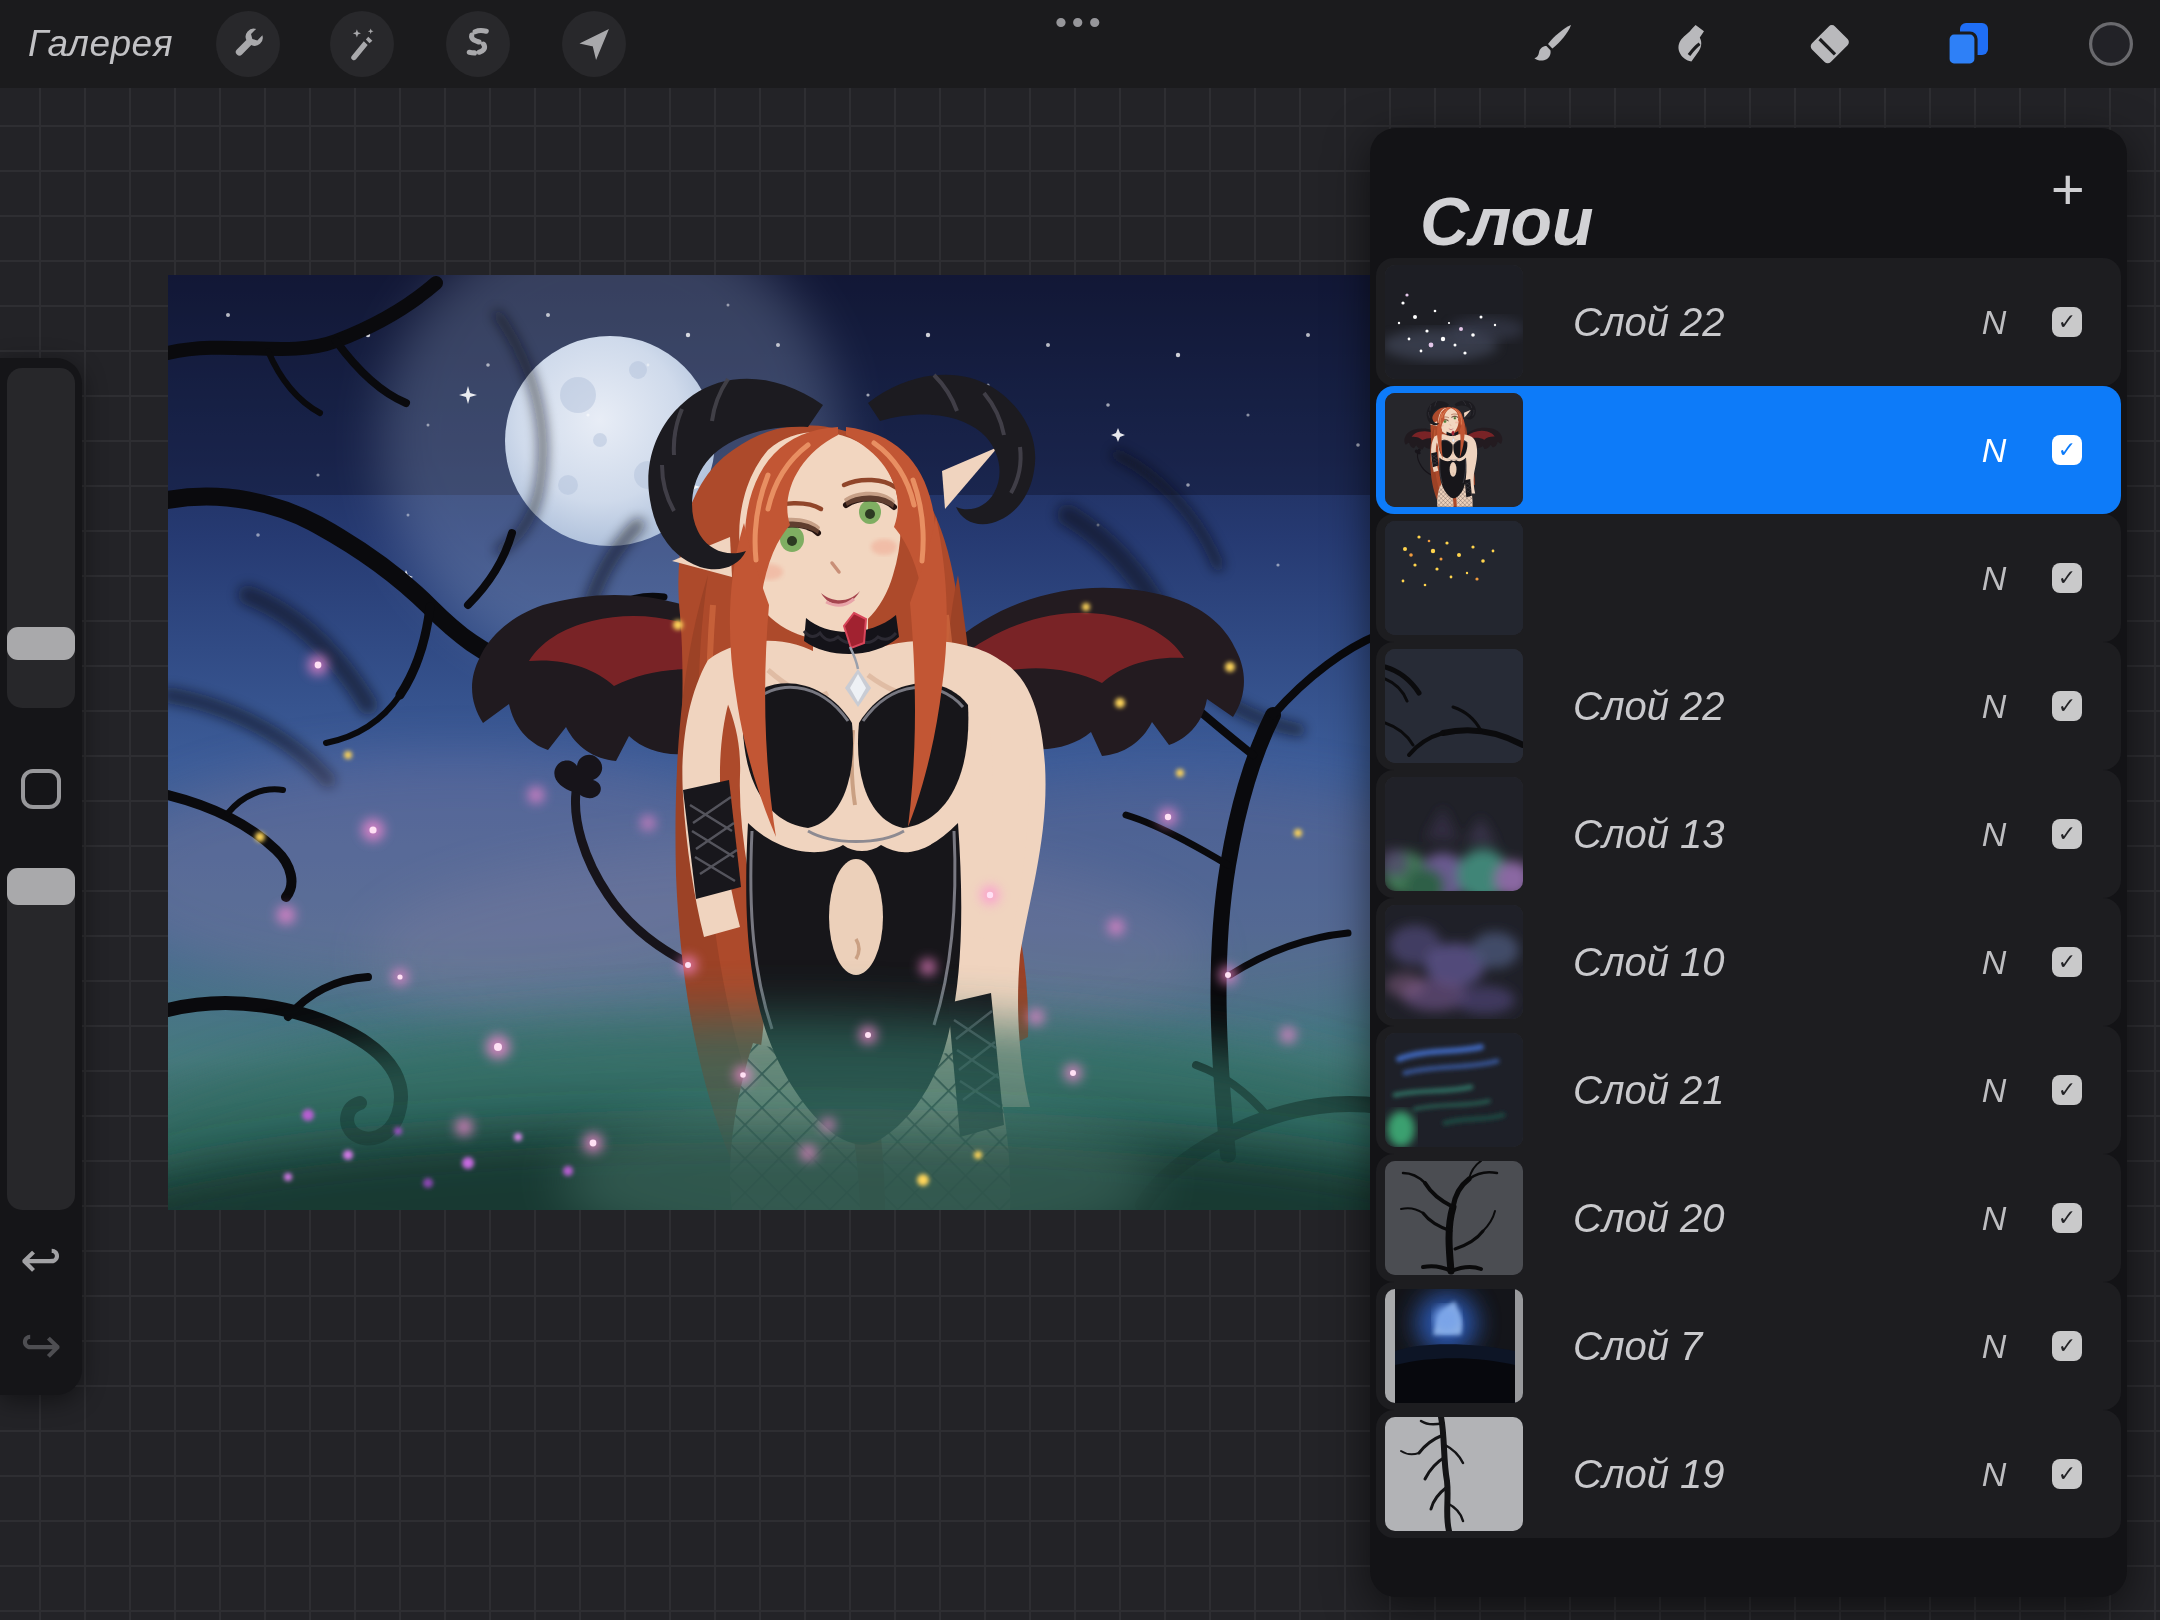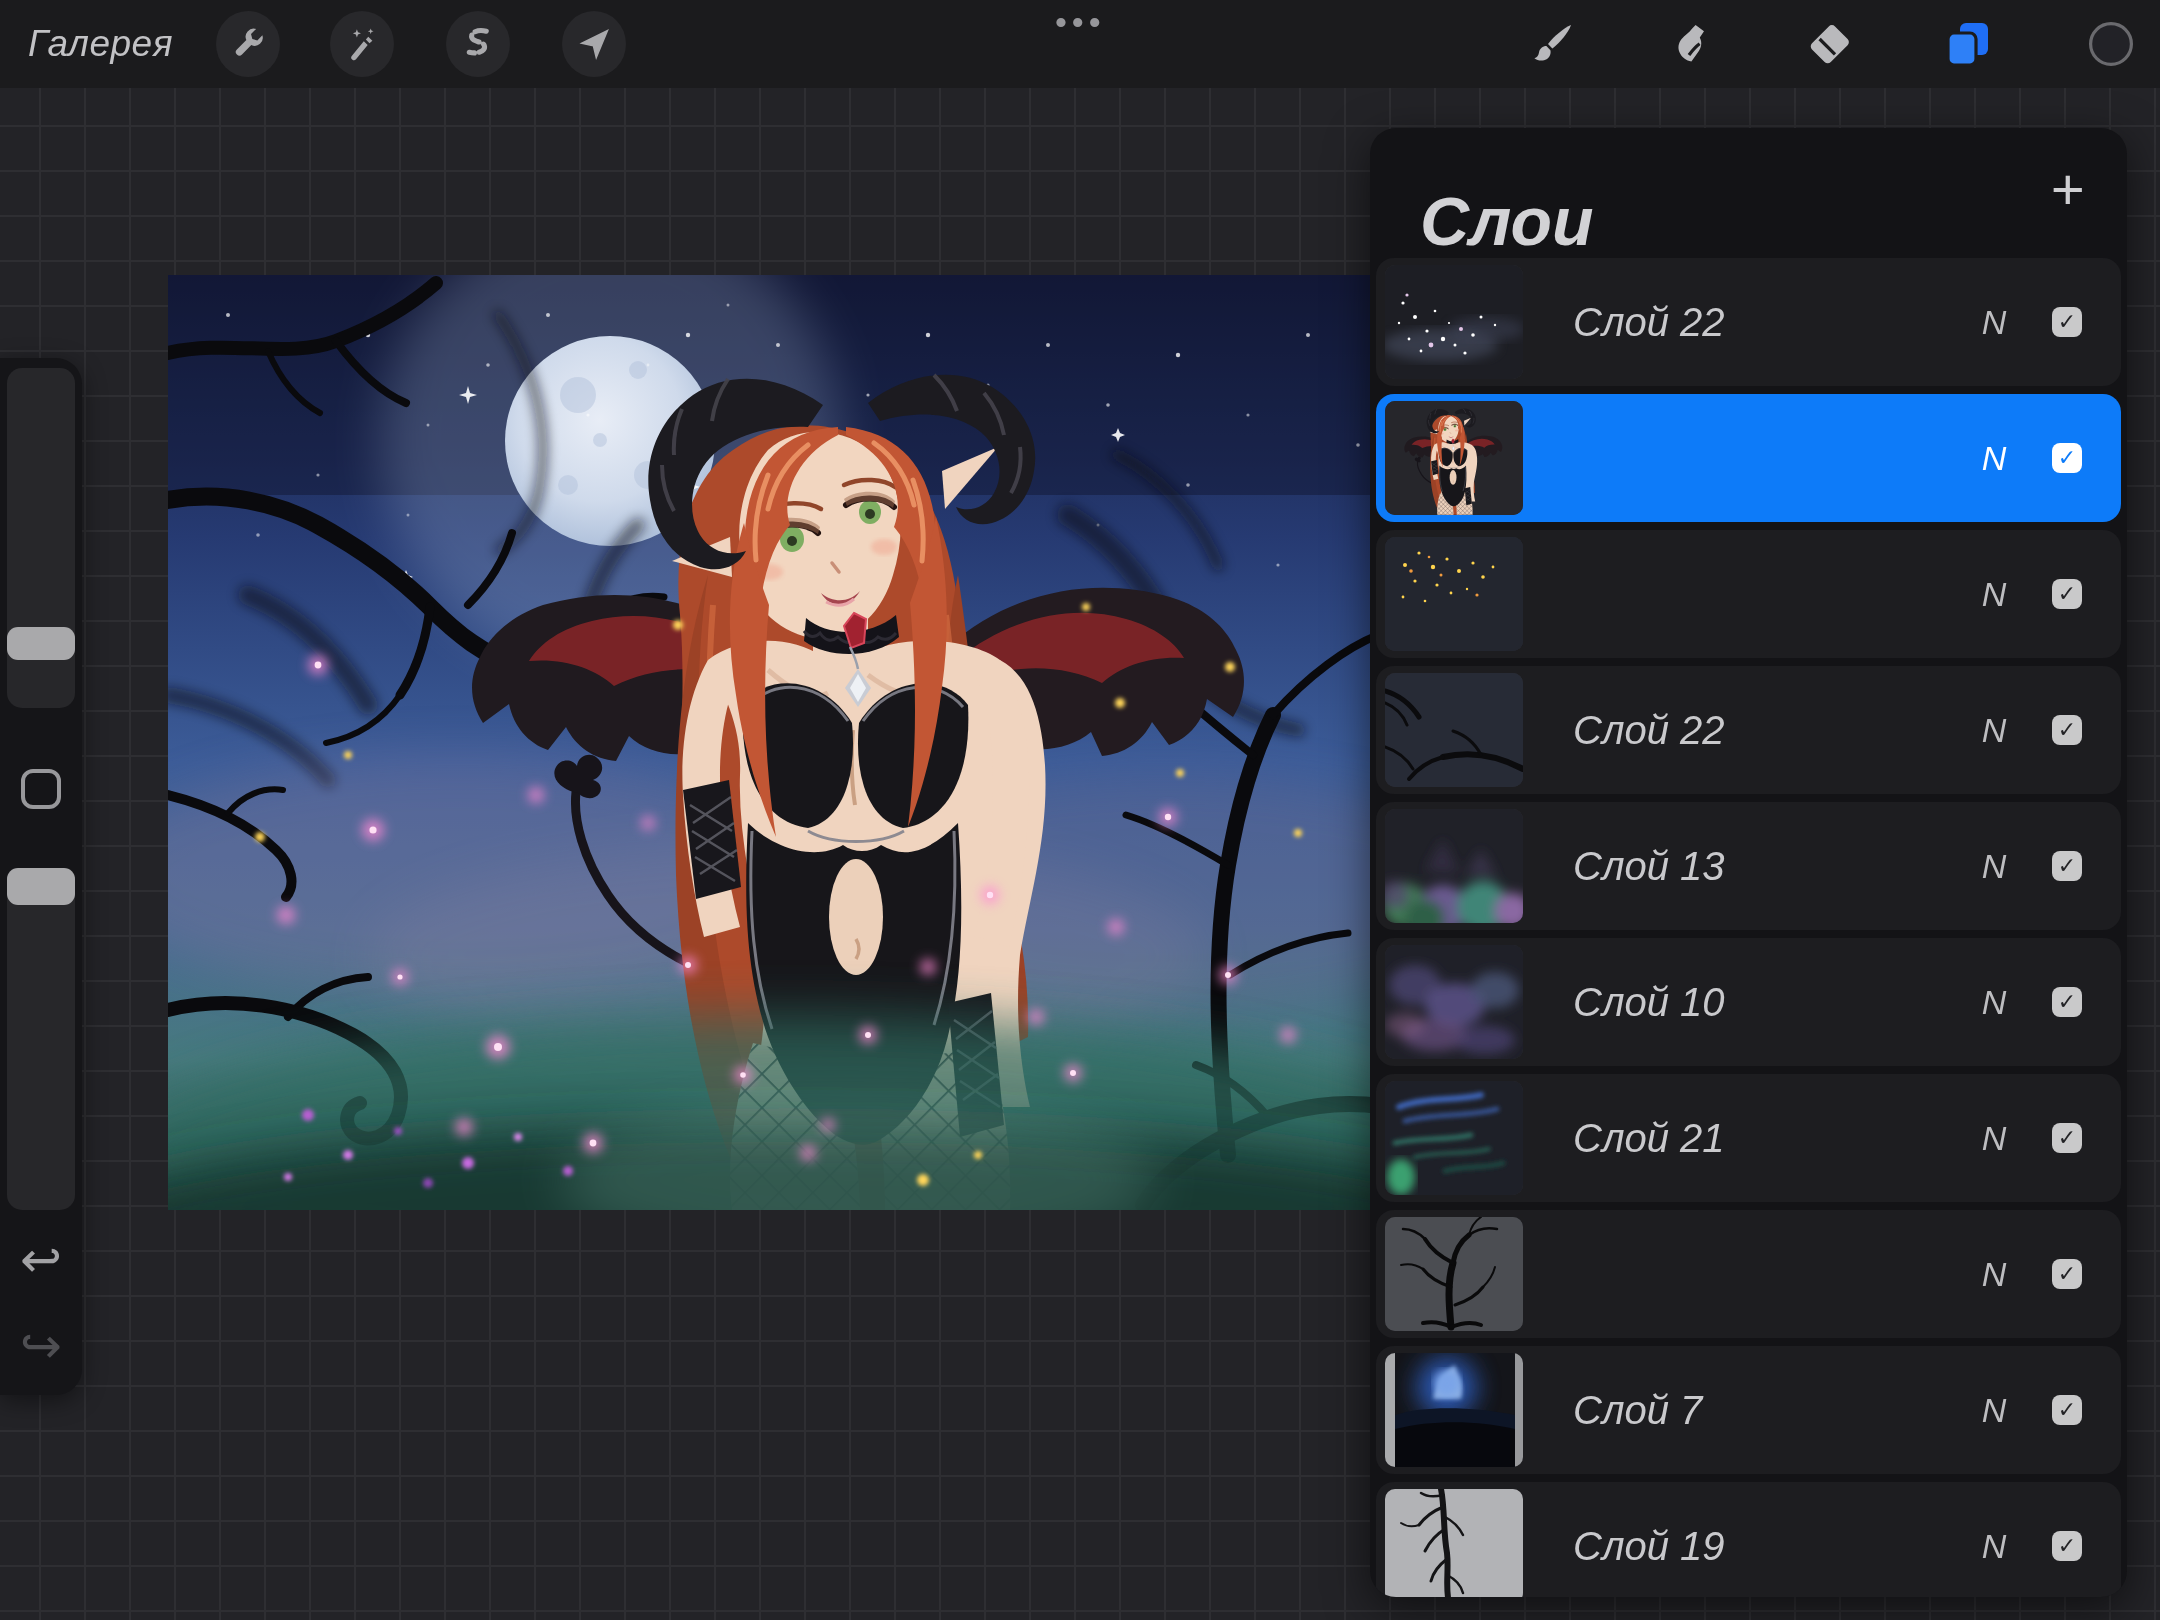--- a/index.html
+++ b/index.html
@@ -67,21 +67,21 @@
     background:#131316; border-radius:26px; z-index:50; overflow:hidden;
     box-shadow:0 12px 44px rgba(0,0,0,.55);
   }
   .panel-title{
     position:absolute; left:50px; top:54px; font-size:68px; font-weight:bold; color:#d2d2d5;
   }
   .add-layer-btn{
     position:absolute; left:669px; top:28px; width:56px; height:66px;
     font-size:58px; font-weight:200; color:#cfcfd2; text-align:center; line-height:66px;
   }
-  .rows{ position:absolute; left:6px; top:130px; width:745px; display:flex; flex-direction:column; gap:8px; }
+  .rows{ position:absolute; left:6px; top:130px; width:745px; display:flex; flex-direction:column; }
   .layer-row{
     position:relative; height:128px; background:#1d1d20; border-radius:18px; flex:0 0 auto;
   }
   .layer-row.selected{ background:#0d7bf9; }
   .thumb{
     position:absolute; left:9px; top:7px; width:138px; height:114px; border-radius:10px;
     overflow:hidden; background:#222226; box-shadow:inset 0 0 0 1.5px rgba(255,255,255,.07);
   }
   .thumb svg{ display:block; width:100%; height:100%; }
   .lname{
@@ -714,20 +714,21 @@
     <div class="lblend">N</div>
     <div class="cbx">✓</div>
   </div>
 
   <div class="layer-row">
     <div class="thumb">
             <svg viewBox="0 0 138 114" preserveAspectRatio="none">
               <use href="#th-tree"></use>
             </svg>
           </div>
+    <div class="lname">Слой 20</div>
     <div class="lblend">N</div>
     <div class="cbx">✓</div>
   </div>
 
   <div class="layer-row">
     <div class="thumb">
             <svg viewBox="0 0 138 114" preserveAspectRatio="none">
               <use href="#th-blueglow"></use>
             </svg>
           </div>

